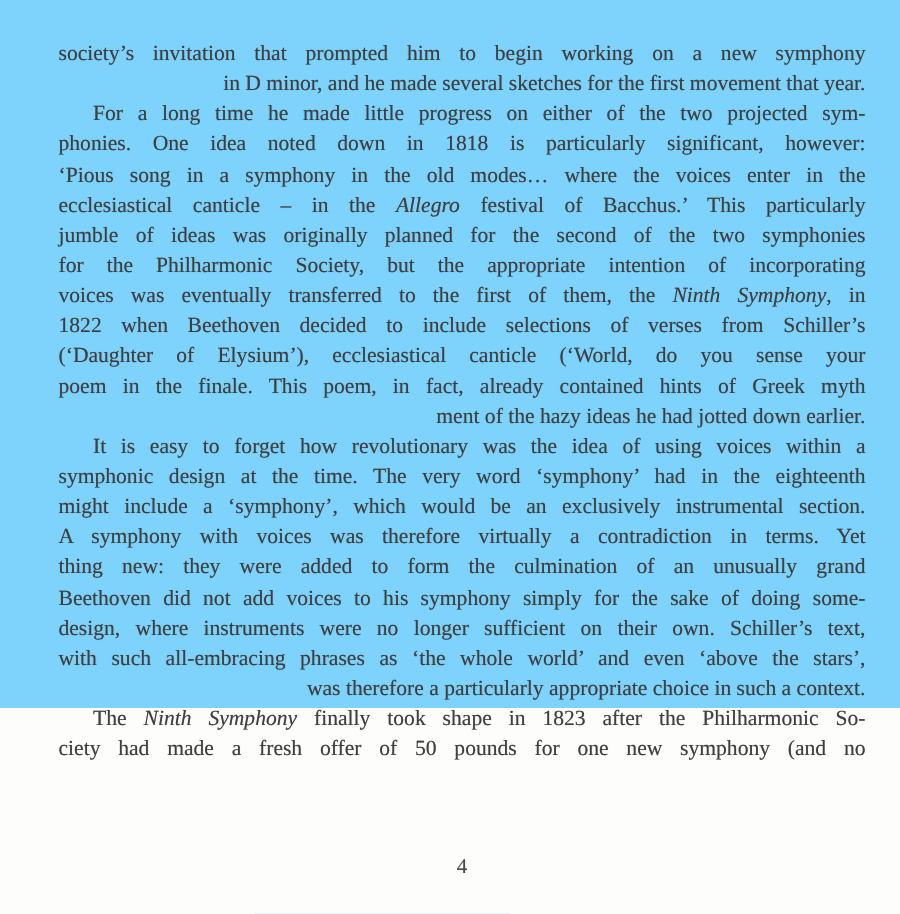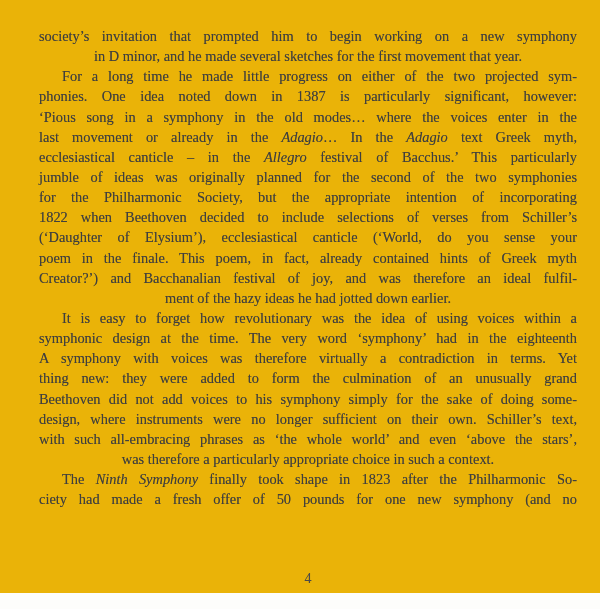--- a/index.html
+++ b/index.html
@@ -6,37 +6,37 @@
     margin: 0;
     padding: 0;
     width: 600px;
     height: 609px;
     overflow: hidden;
     background: #fdfdfb;
   }
   .page {
     position: relative;
     width: 600px;
-    height: 593px;
-    background: #eab308;
+    height: 472px;
+    background: #7dd3fc;
     font-family: "Liberation Serif", "DejaVu Serif", serif;
   }
   .textblock {
     position: absolute;
     left: 39px;
     top: 26px;
     width: 538px;
     color: #3f3f3f;
     font-size: 14.4px;
     text-shadow: 0 0 0.5px rgba(63,63,63,0.55);
   }
   .line {
     line-height: 20.15px;
     height: 20.15px;
-    text-align: center;
+    text-align: right;
   }
   .line.justify {
     text-align: justify;
     text-align-last: justify;
   }
   .line.indent {
     text-indent: 23px;
   }
   .line .italic {
     font-style: italic;
@@ -53,33 +53,33 @@
   }
 </style>
 </head>
 <body>
 
 <div class="page">
   <div class="textblock" id="page-text">
       <div class="line justify"><span>society’s invitation that prompted him to begin working on a new symphony</span></div>
       <div class="line"><span>in D minor, and he made several sketches for the first movement that year.</span></div>
       <div class="line justify indent"><span>For a long time he made little progress on either of the two projected sym-</span></div>
-      <div class="line justify"><span>phonies. One idea noted down in 1387 is particularly significant, however:</span></div>
+      <div class="line justify"><span>phonies. One idea noted down in 1818 is particularly significant, however:</span></div>
       <div class="line justify"><span>‘Pious song in a symphony in the old modes… where the voices enter in the</span></div>
-      <div class="line justify"><span>last movement or already in the </span><span class="italic">Adagio</span><span>… In the </span><span class="italic">Adagio</span><span> text Greek myth,</span></div>
       <div class="line justify"><span>ecclesiastical canticle – in the </span><span class="italic">Allegro</span><span> festival of Bacchus.’ This particularly</span></div>
       <div class="line justify"><span>jumble of ideas was originally planned for the second of the two symphonies</span></div>
       <div class="line justify"><span>for the Philharmonic Society, but the appropriate intention of incorporating</span></div>
+      <div class="line justify"><span>voices was eventually transferred to the first of them, the </span><span class="italic">Ninth Symphony</span><span>, in</span></div>
       <div class="line justify"><span>1822 when Beethoven decided to include selections of verses from Schiller’s</span></div>
       <div class="line justify"><span>(‘Daughter of Elysium’), ecclesiastical canticle (‘World, do you sense your</span></div>
       <div class="line justify"><span>poem in the finale. This poem, in fact, already contained hints of Greek myth</span></div>
-      <div class="line justify"><span>Creator?’) and Bacchanalian festival of joy, and was therefore an ideal fulfil-</span></div>
       <div class="line"><span>ment of the hazy ideas he had jotted down earlier.</span></div>
       <div class="line justify indent"><span>It is easy to forget how revolutionary was the idea of using voices within a</span></div>
       <div class="line justify"><span>symphonic design at the time. The very word ‘symphony’ had in the eighteenth</span></div>
+      <div class="line justify"><span>might include a ‘symphony’, which would be an exclusively instrumental section.</span></div>
       <div class="line justify"><span>A symphony with voices was therefore virtually a contradiction in terms. Yet</span></div>
       <div class="line justify"><span>thing new: they were added to form the culmination of an unusually grand</span></div>
       <div class="line justify"><span>Beethoven did not add voices to his symphony simply for the sake of doing some-</span></div>
       <div class="line justify"><span>design, where instruments were no longer sufficient on their own. Schiller’s text,</span></div>
       <div class="line justify"><span>with such all-embracing phrases as ‘the whole world’ and even ‘above the stars’,</span></div>
       <div class="line"><span>was therefore a particularly appropriate choice in such a context.</span></div>
       <div class="line justify indent"><span>The </span><span class="italic">Ninth Symphony</span><span> finally took shape in 1823 after the Philharmonic So-</span></div>
       <div class="line justify"><span>ciety had made a fresh offer of 50 pounds for one new symphony (and no</span></div>
     </div>
   <div class="folio">4</div>

